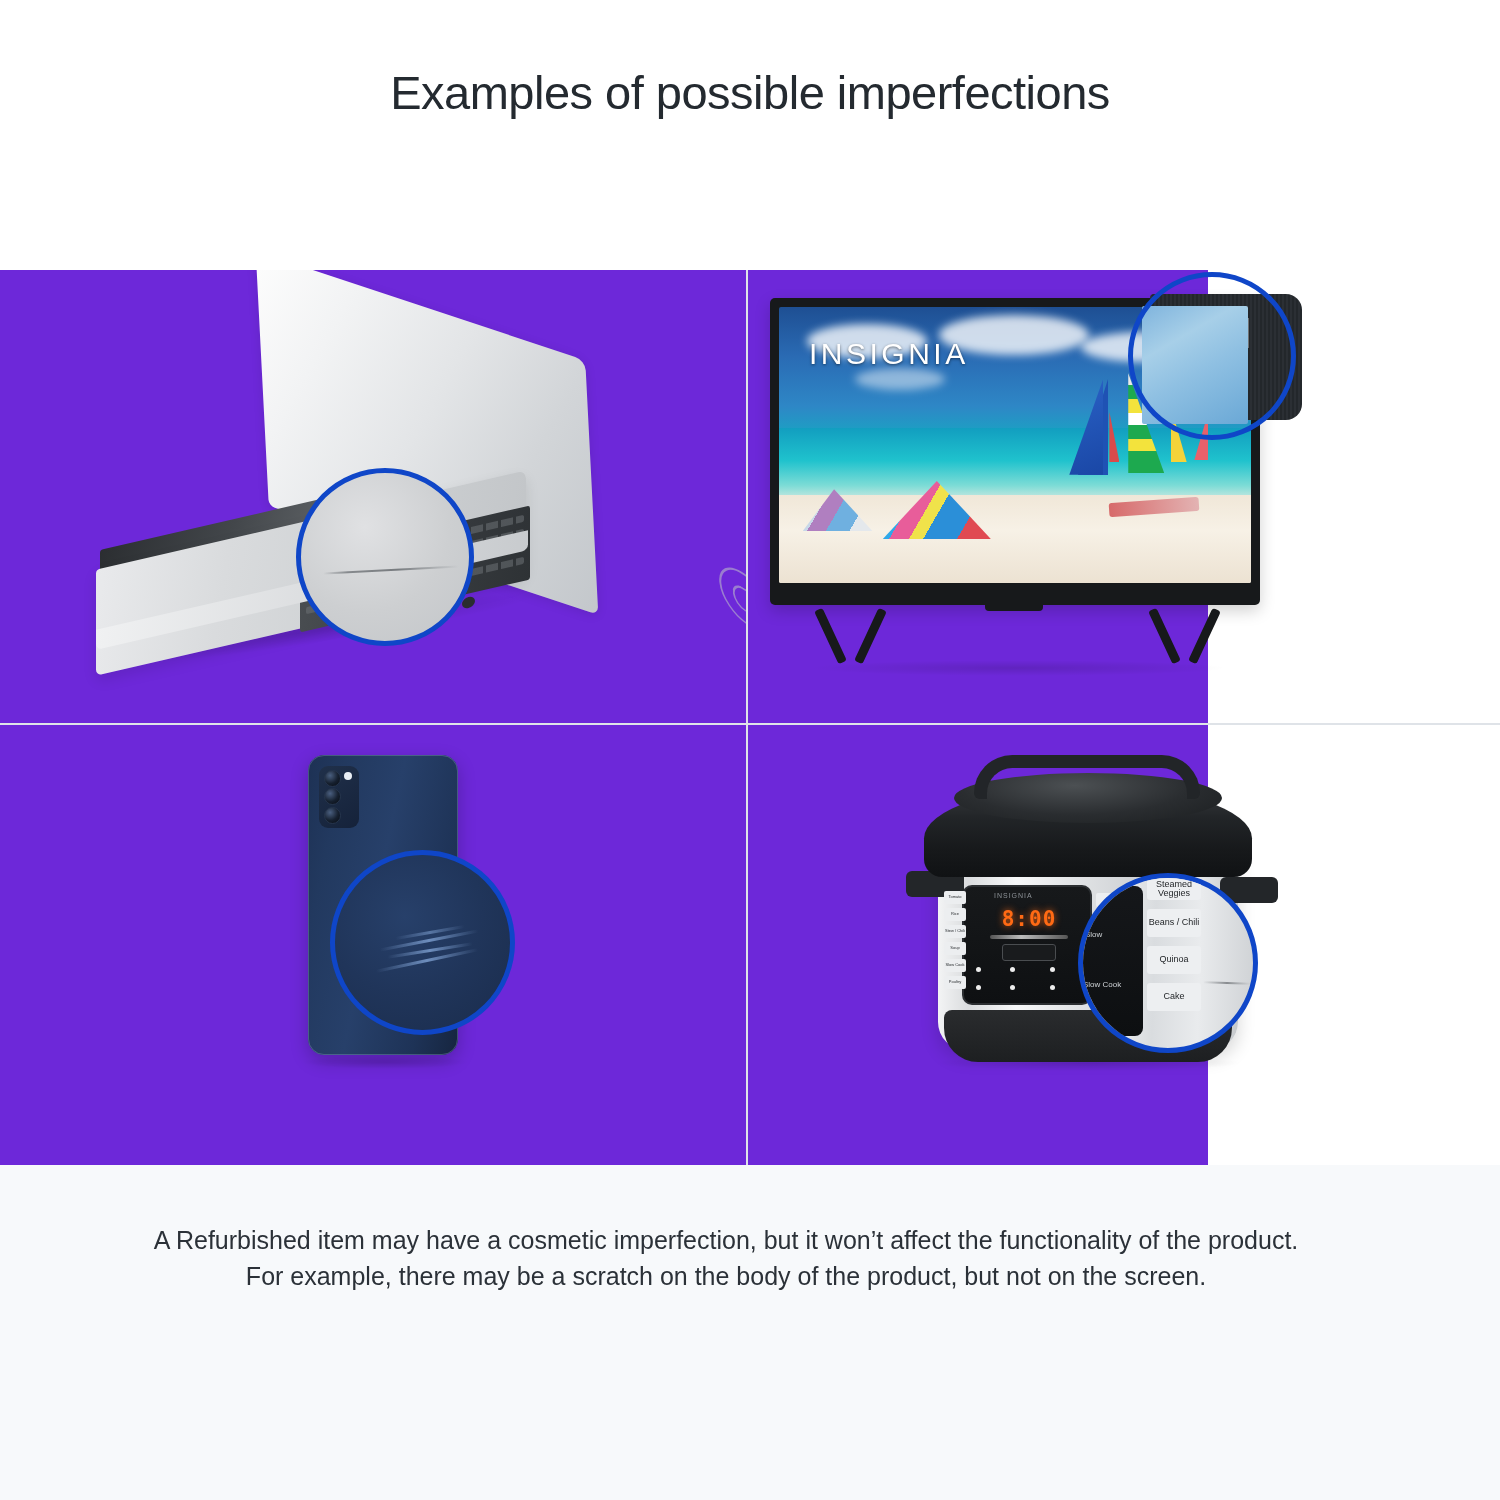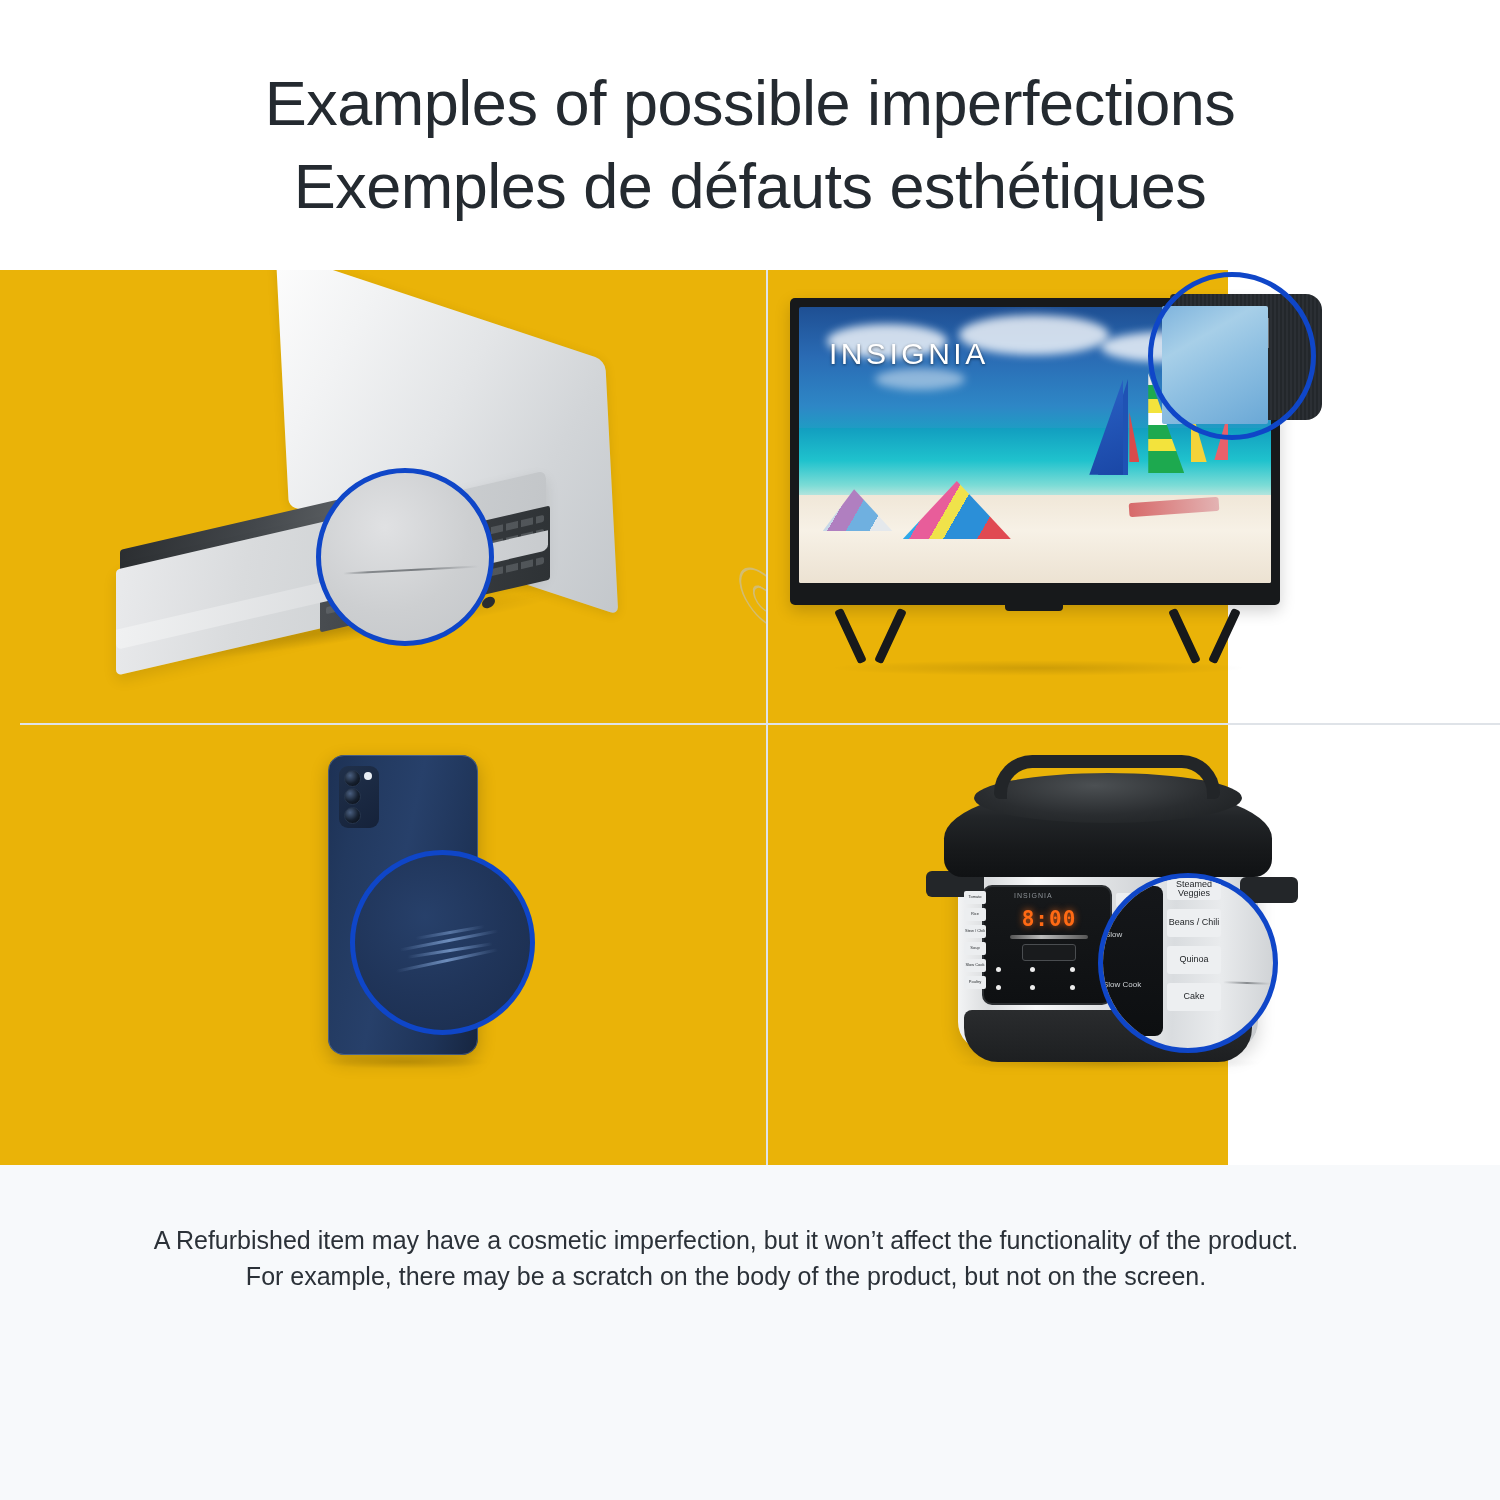--- a/index.html
+++ b/index.html
@@ -12,30 +12,29 @@
   }
   .page{position:relative;width:1500px;height:1500px;}
 
   
   .header{
     position:absolute;left:0;top:0;width:1500px;height:270px;
     display:flex;flex-direction:column;align-items:center;justify-content:flex-start;
     padding-top:62px;box-sizing:border-box;background:#fff;
   }
   .title-line{
-    font-size:63px;font-weight:400;letter-spacing:-0.5px;
+    font-size:47px;font-weight:400;letter-spacing:-0.5px;
     color:#242a30;line-height:1.32;white-space:nowrap;
   }
 
   
   .grid{
     position:absolute;left:0;top:270px;width:1208px;height:895px;
     display:grid;grid-template-columns:748px 752px;grid-template-rows:455px 440px;
-    background:#eab308;
-    padding-left:20px;
+    background:#6d28d9;
   }
   .cell{position:relative;overflow:hidden;}
   .cell.b-right{border-right:2px solid #dfe3e8;}
   .cell.b-bottom{border-bottom:2px solid #dfe3e8;}
 
   
   .mag{
     position:absolute;border-radius:50%;
     border:5px solid #0f46c8;
     box-sizing:border-box;overflow:hidden;
@@ -267,21 +266,20 @@
     max-width:1160px;margin:0 0 26px 0;
   }
 </style>
 </head>
 <body>
 
 <div class="page">
 
   <div class="header">
     <div class="title-line">Examples of possible imperfections</div>
-    <div class="title-line">Exemples de défauts esthétiques</div>
   </div>
 
   <div class="grid">
 
     <div class="cell b-right b-bottom">
       <div class="laptop-wrap">
         <div class="lap-shadow"></div>
         <div class="lid-edge"></div>
         <div class="lid">
           <div class="dell-logo"></div>

